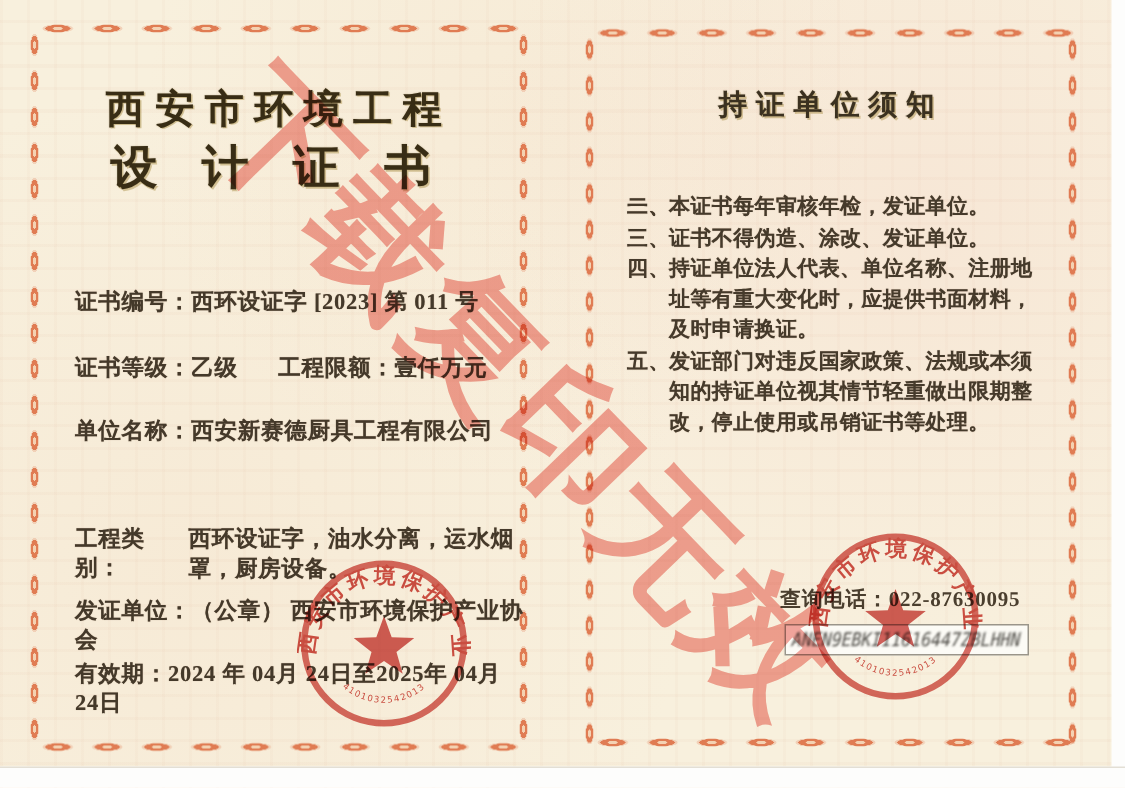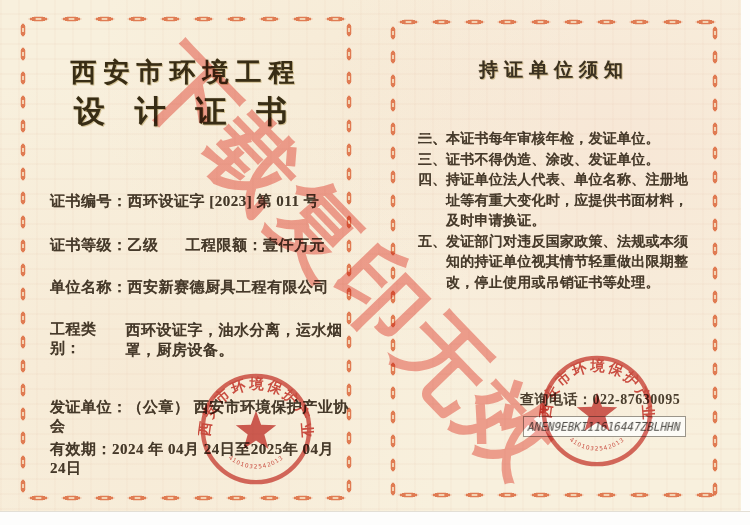--- a/index.html
+++ b/index.html
@@ -34,21 +34,21 @@
   .lp-title1{top:41px;font-size:26px;letter-spacing:7px;}
   .lp-title2{top:77px;font-size:31px;letter-spacing:11px;}
   .lp-sub{position:absolute;top:127px;left:0;width:100%;text-align:center;font-size:16px;
     letter-spacing:4px;color:#4a3c26;font-weight:700;}
 
   .field-row{position:absolute;left:32px;width:300px;font-size:15px;font-weight:700;
     color:#44392a;letter-spacing:.5px;text-shadow:0 0 .5px rgba(100,70,45,.55);}
   .row1{top:178px;} .row2{top:222px;} .row3{top:264px;} .row4{top:306px;}
   .row5{top:384px;} .row6{top:426px;}
   .pair2{margin-left:27px;}
-  .wrap-row{display:flex;}
+  .wrap-row{display:flex;margin-top:30px;}
   .wrap-row .f-value{display:inline-block;width:230px;word-break:break-all;line-height:20px;}
 
   .rp-title{top:40px;font-size:19px;letter-spacing:6px;color:#3b3120;text-align:center;}
   .notice-list{position:absolute;left:30px;top:112px;width:272px;}
   .notice-item{position:relative;padding-left:28px;font-size:14px;line-height:20.5px;
     font-weight:700;color:#453a2b;letter-spacing:.25px;word-break:break-all;
     text-shadow:0 0 .5px rgba(100,70,45,.5);}
   .notice-item .num{position:absolute;left:0;top:0;}
   .rp-phone{position:absolute;left:132px;top:374px;font-size:14px;font-weight:700;
     color:#4a3e2e;letter-spacing:.5px;}

